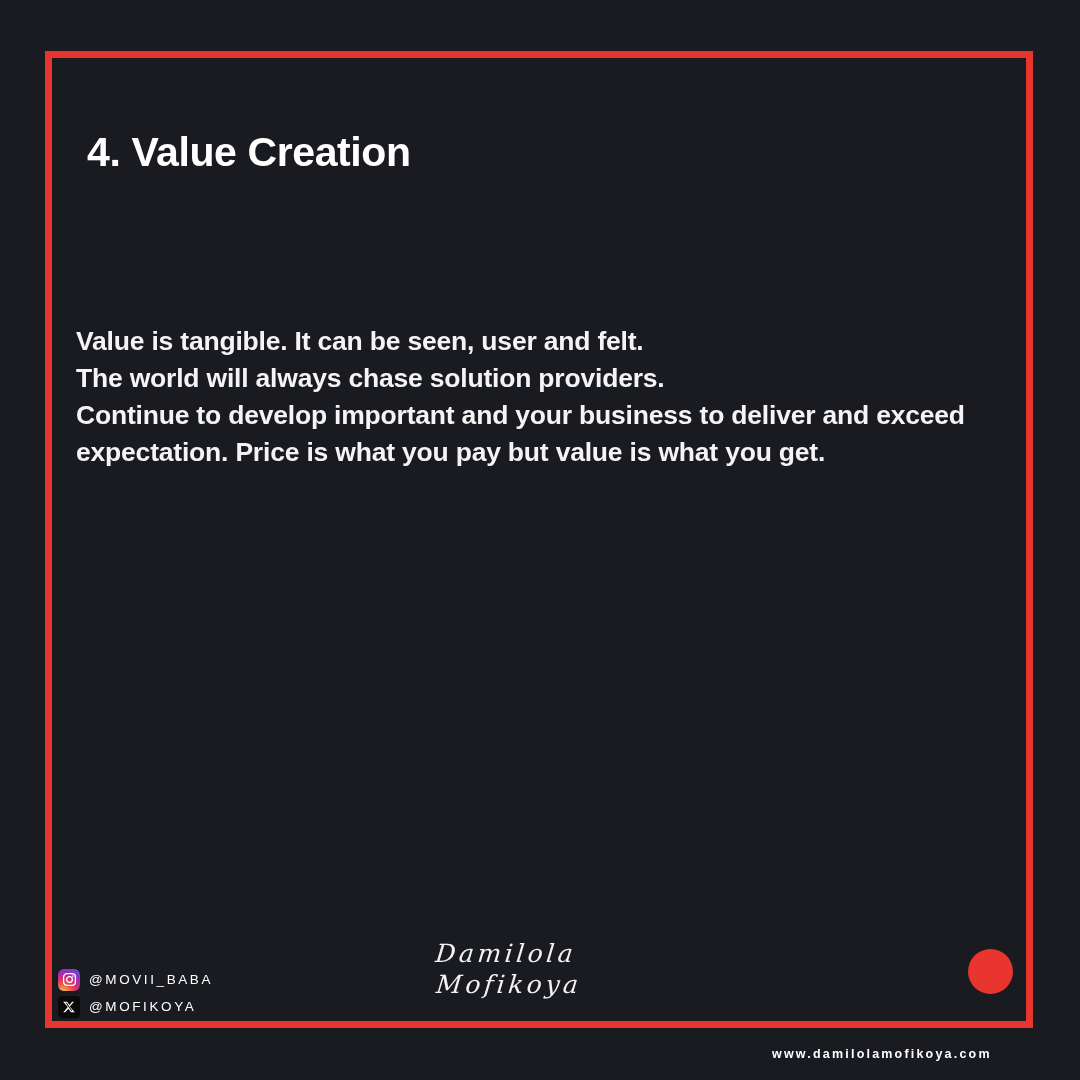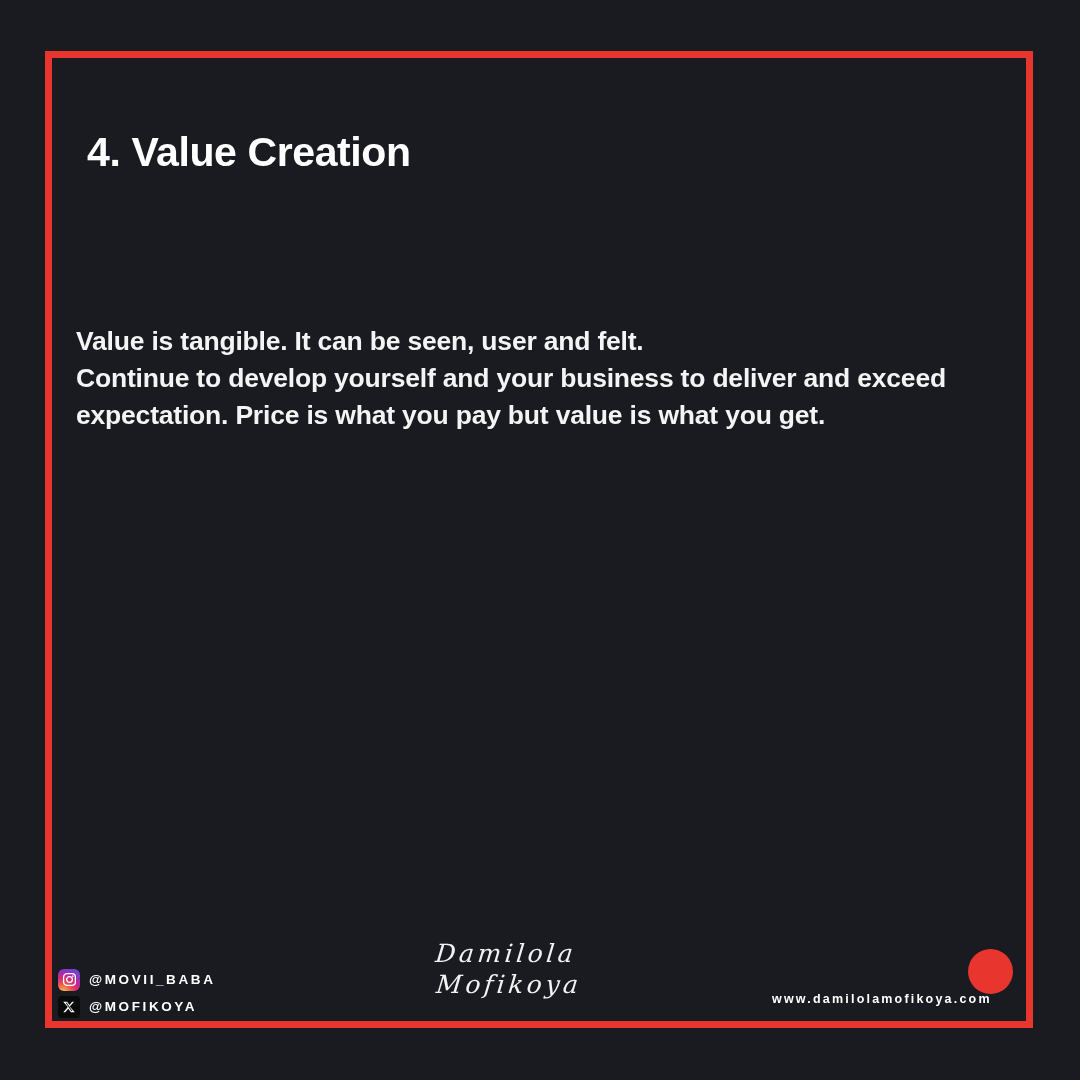--- a/index.html
+++ b/index.html
@@ -94,21 +94,21 @@
                 #ea5f4b 28%, #d62976 50%, #962fbf 72%, #4f5bd5 100%);
   }
   .ig-icon svg { display: block; }
   .x-icon {
     background: #0a0a0a;
     border-radius: 4px;
   }
   .x-icon svg { display: block; }
   .social-handle {
     font-size: 13.5px;
-    font-weight: bold;
+    font-weight: normal;
     color: #ffffff;
     letter-spacing: 2.6px;
     white-space: nowrap;
   }
 
   
   #signature {
     position: absolute;
     left: 406px;
     top: 938px;
@@ -126,21 +126,21 @@
     transform: skewX(-6deg);
   }
   #signature .sig-line.second {
     margin-left: 6px;
   }
 
   
   #website {
     position: absolute;
     left: 772px;
-    top: 992px;
+    top: 1047px;
     font-size: 12.5px;
     font-weight: bold;
     color: #ffffff;
     letter-spacing: 2.2px;
     white-space: nowrap;
   }
 
   
   #red-dot {
     position: absolute;
@@ -156,21 +156,22 @@
 <body>
 
 <div id="slide">
 
   <div id="frame"></div>
 
   <div id="title">4. Value Creation</div>
 
   <div id="body-copy">
     <p class="para">Value is tangible. It can be seen, user and felt.</p>
-    <p class="para">Continue to develop yourself and your business to deliver and exceed expectation. Price is what you pay but value is what you get.</p>
+    <p class="para">The world will always chase solution providers.</p>
+    <p class="para">Continue to develop important and your business to deliver and exceed expectation. Price is what you pay but value is what you get.</p>
   </div>
 
   <div id="socials">
 
     <div class="social-row">
       <span class="social-icon ig-icon">
         <svg width="15" height="15" viewBox="0 0 24 24" fill="none" stroke="#ffffff" stroke-width="2.1">
           <rect x="2.6" y="2.6" width="18.8" height="18.8" rx="5.4"></rect>
           <circle cx="12" cy="12" r="4.6"></circle>
           <circle cx="17.4" cy="6.6" r="1.25" fill="#ffffff" stroke="none"></circle>

